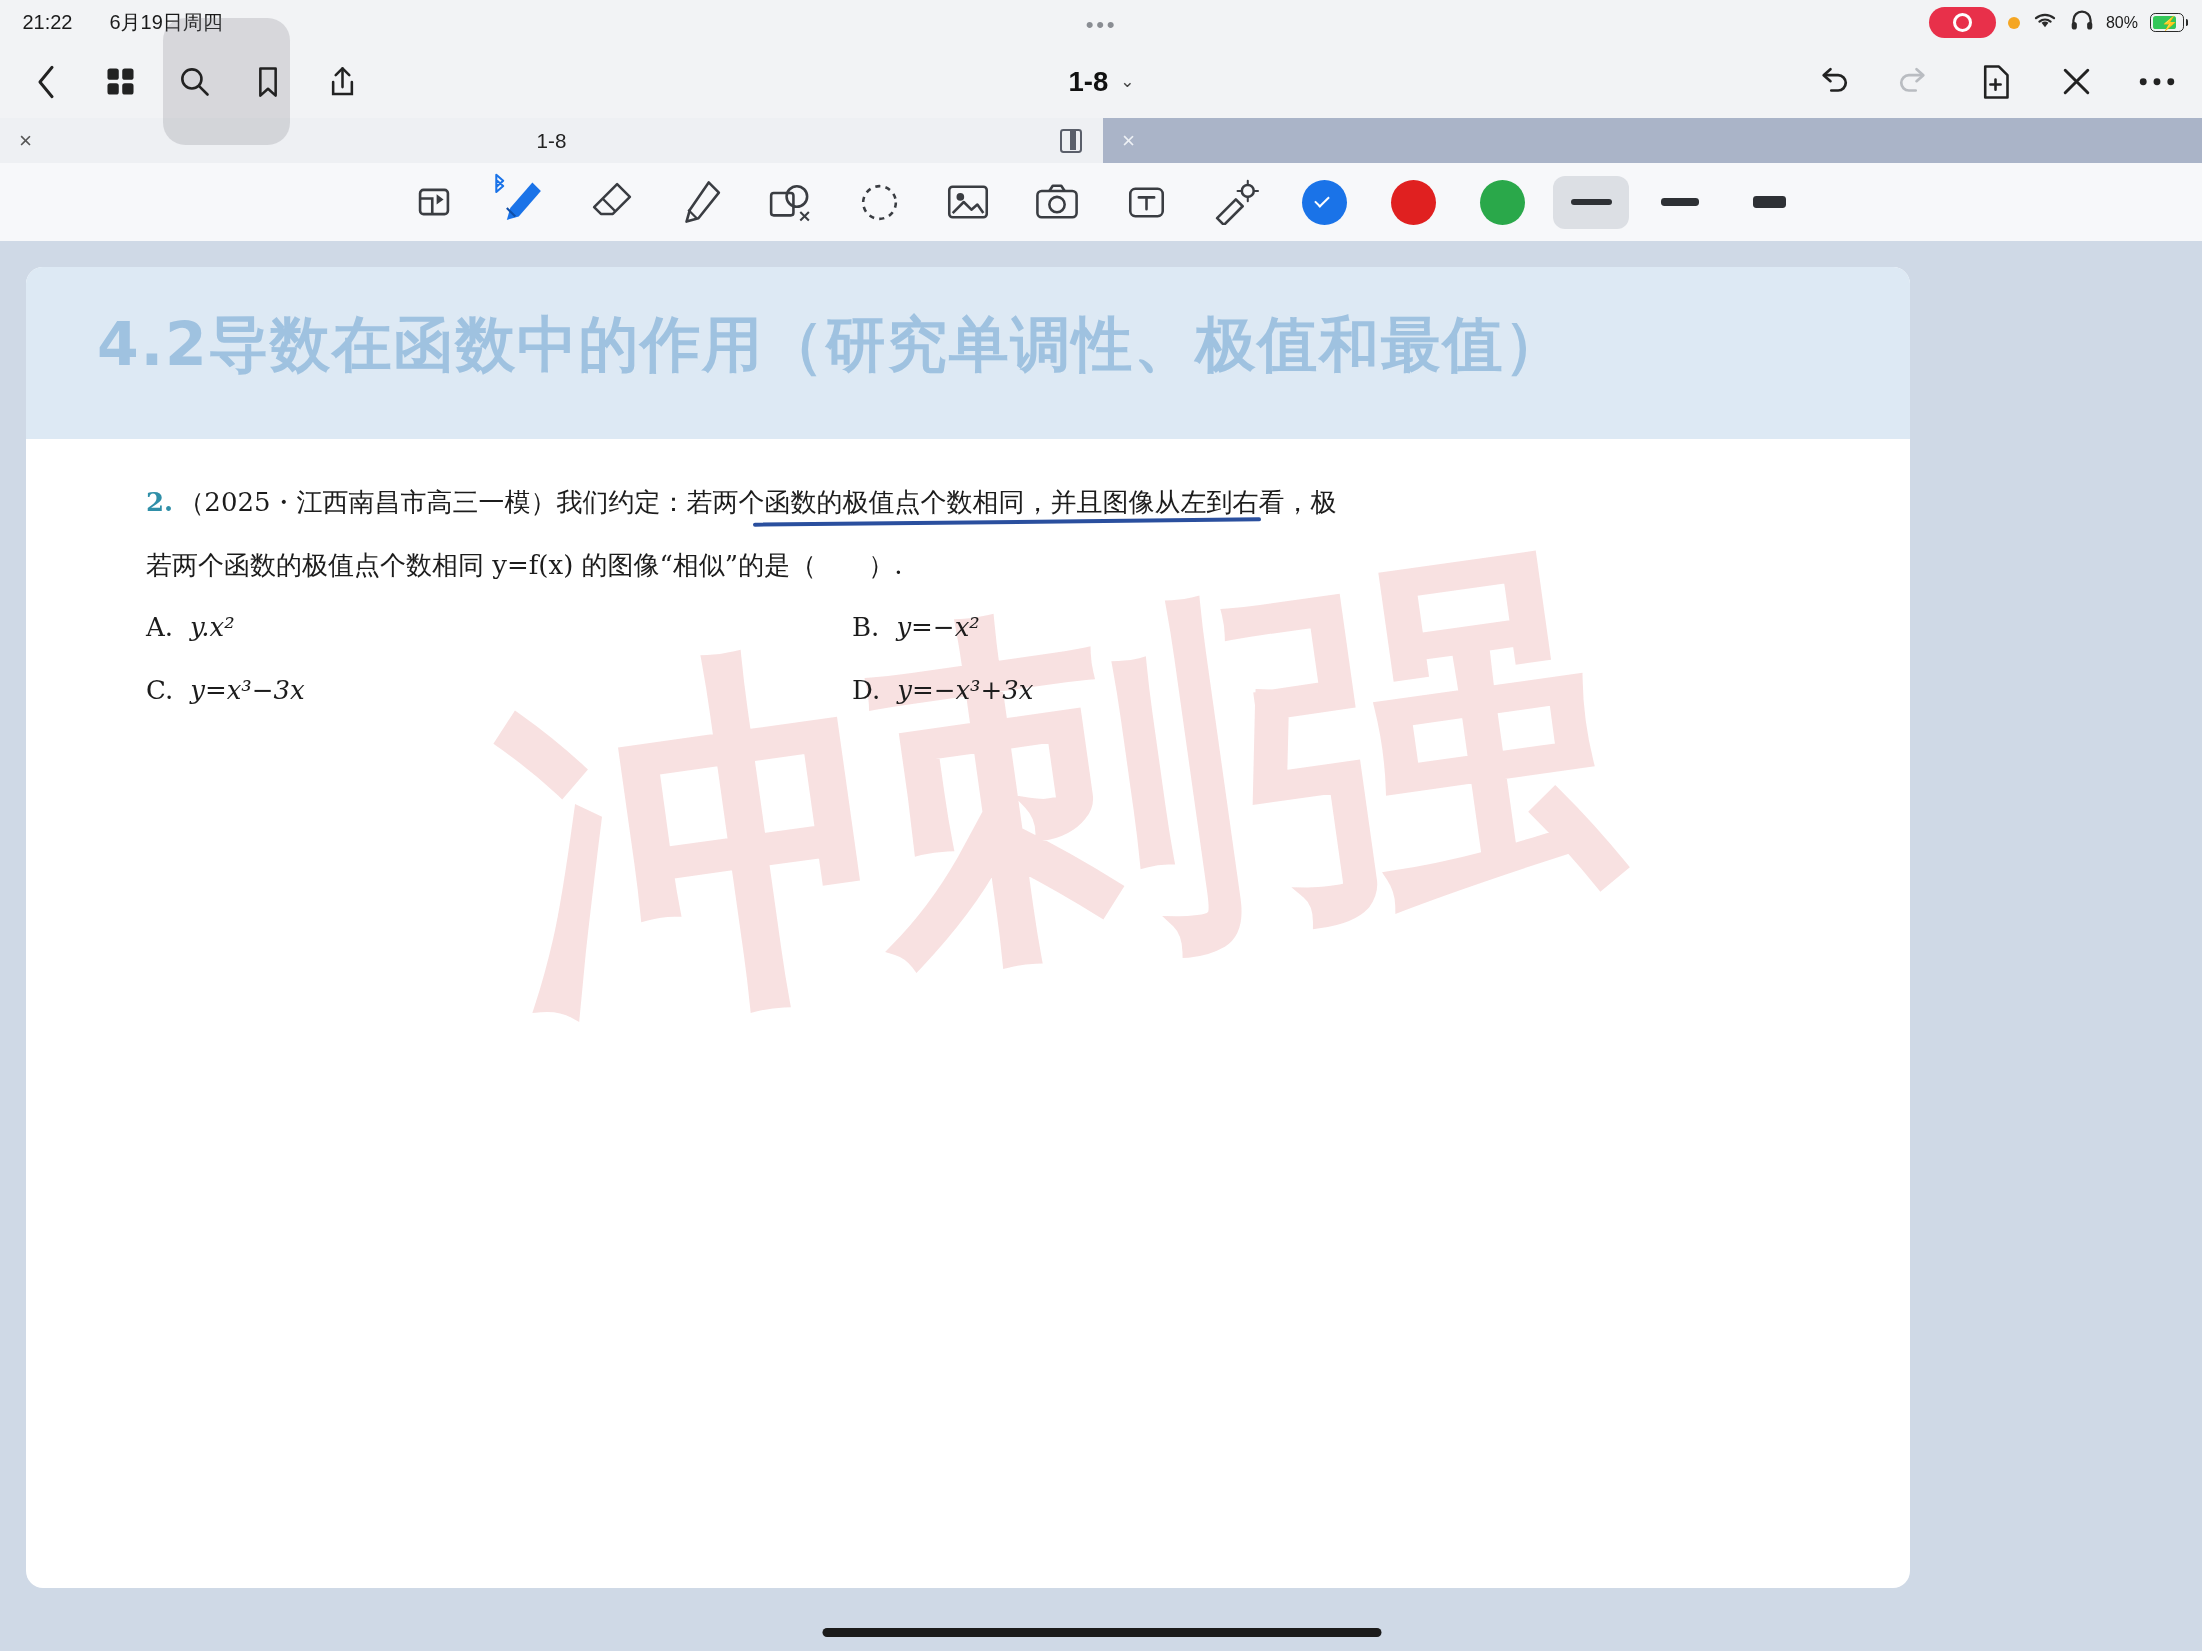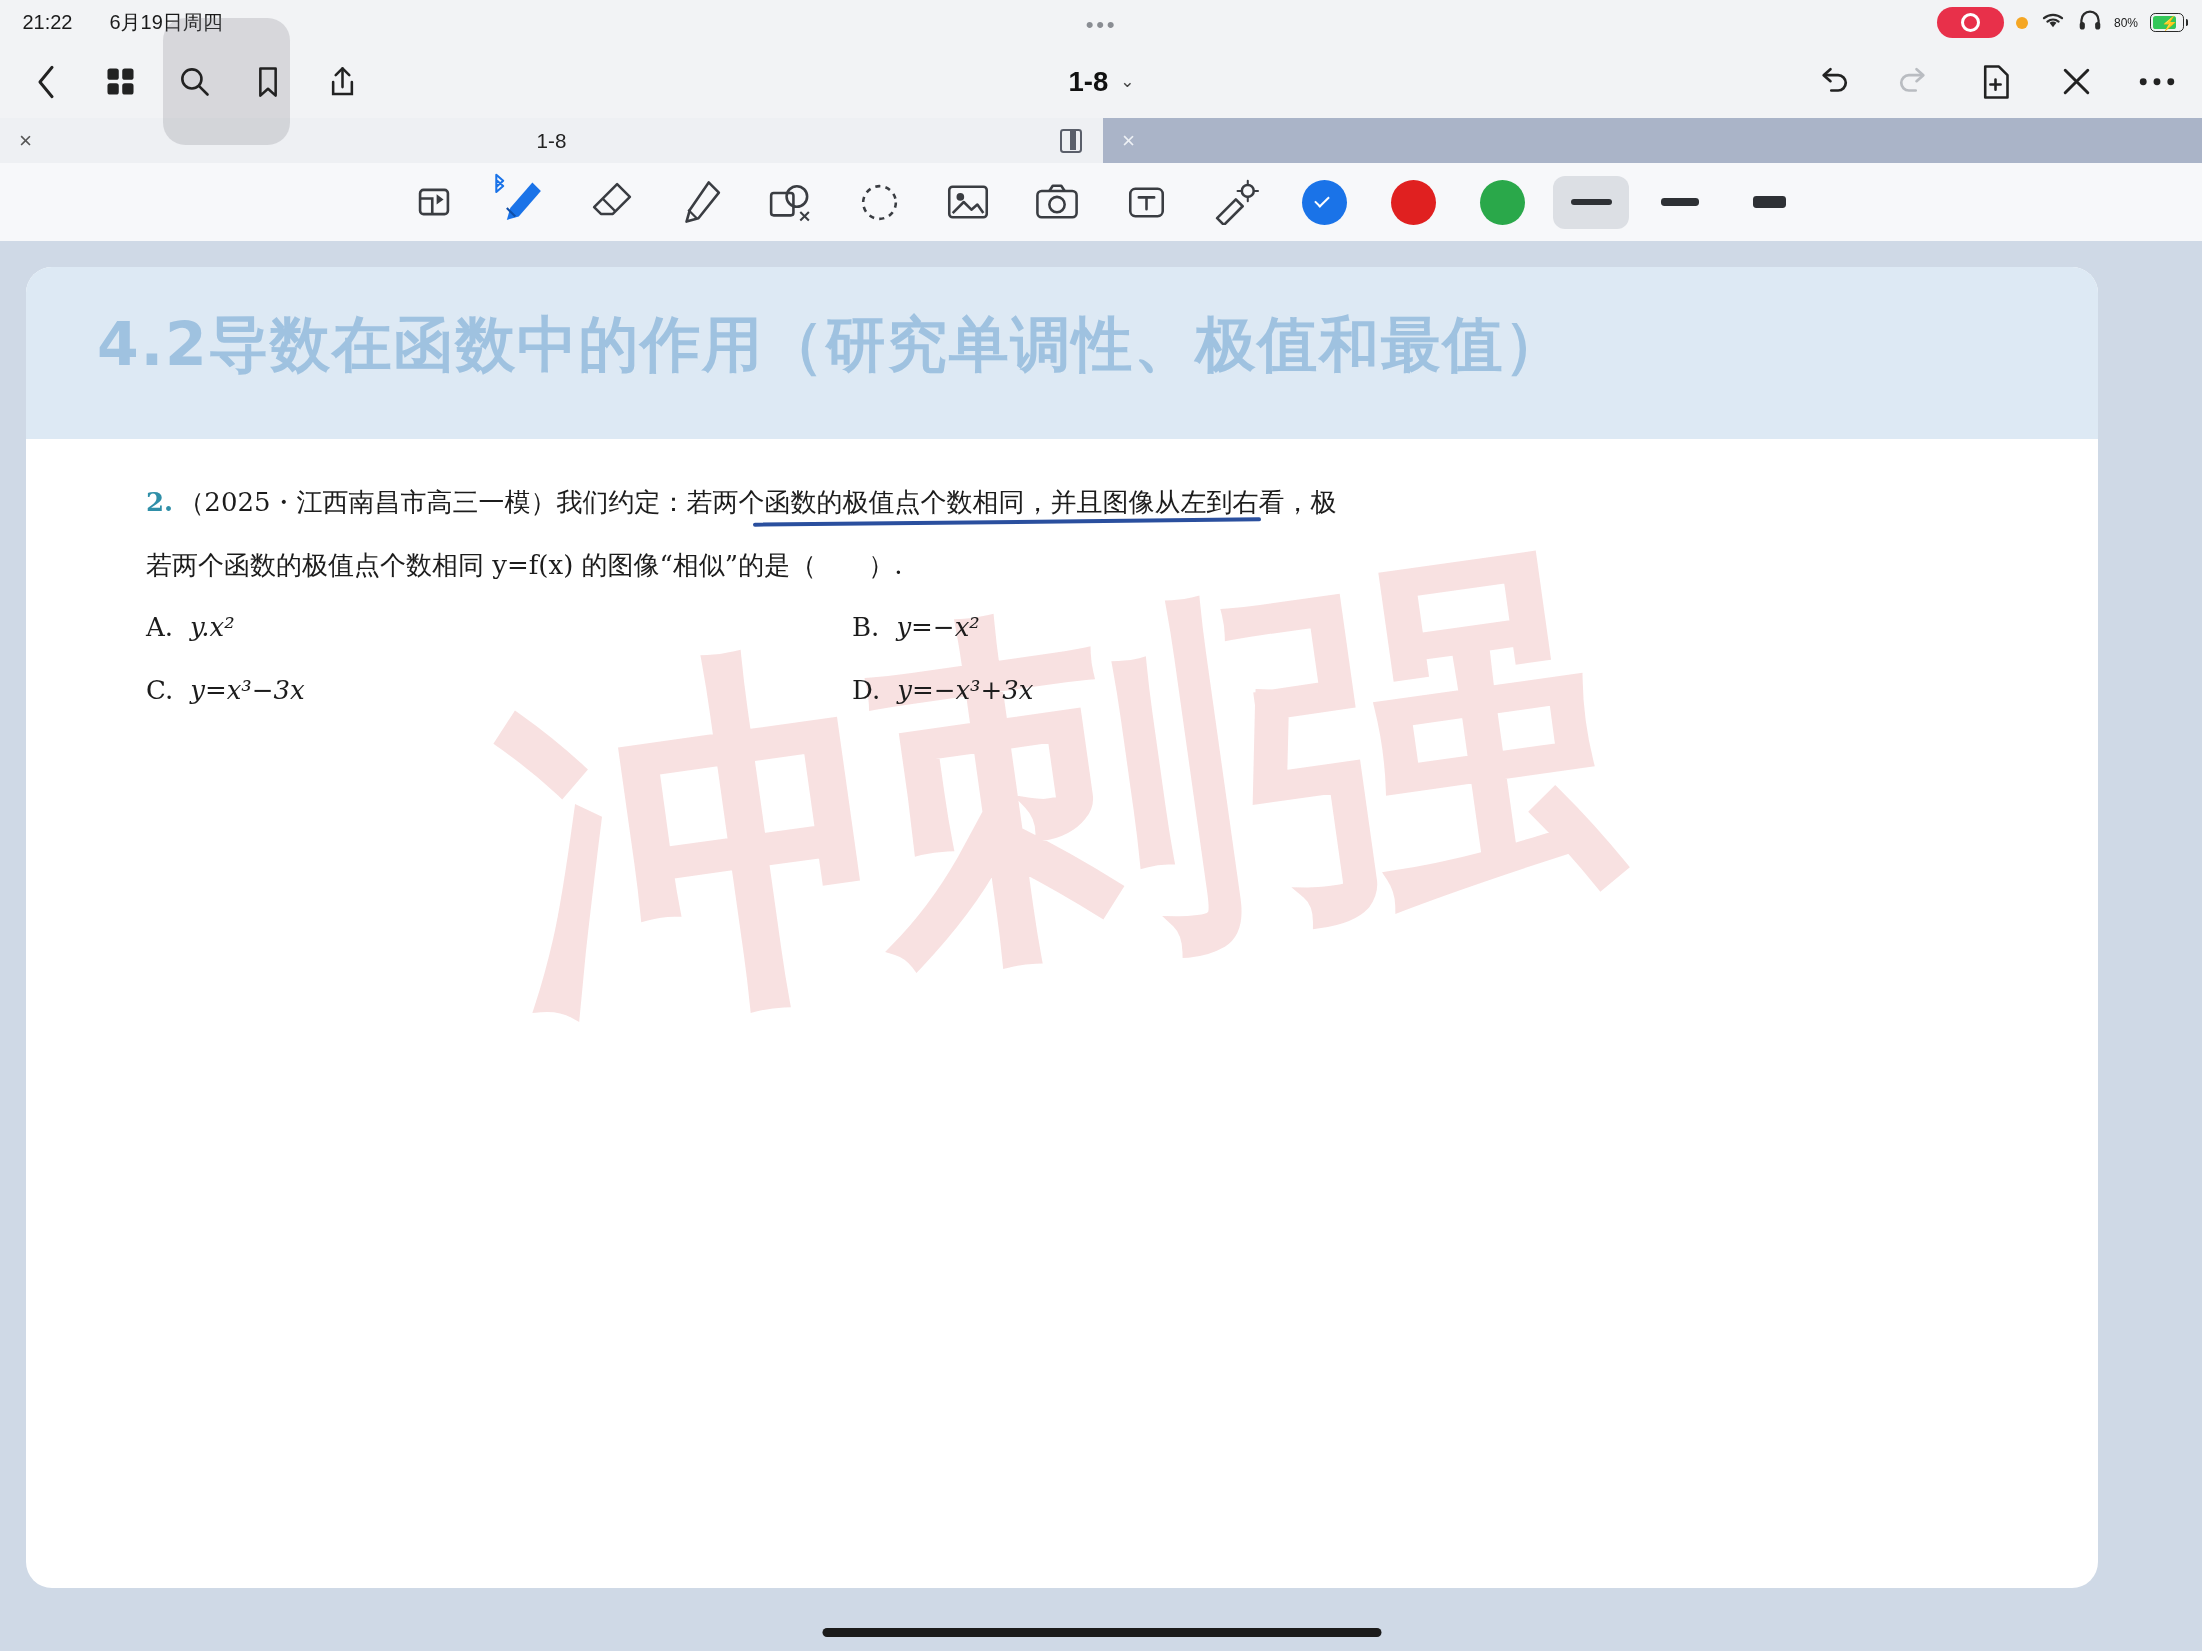--- a/index.html
+++ b/index.html
@@ -63,21 +63,21 @@
     border-radius: 50%;
     border: 3.4px solid #ffffff;
     box-sizing: border-box;
   }
   .dot-orange {
     width: 12px; height: 12px; border-radius: 50%;
     background: #f5a623;
   }
   .wifi-ico { color: #2a2a2a; font-size: 20.6px; line-height: 1; }
   .hp-ico { font-size: 20.6px; }
-  .batt-text { font-size: 12px; }
+  .batt-text { font-size: 16px; }
   .batt-box {
     width: 34px; height: 19px;
     border: 1.7px solid #2a2a2a;
     border-radius: 5.2px;
     position: relative;
     display: flex;
     align-items: center;
     padding: 1.7px;
     box-sizing: border-box;
   }
@@ -269,24 +269,24 @@
     position: absolute;
     top: 241px; left: 0;
     width: 2203px;
     height: 1411px;
     background: #cfd9e6;
   }
   .page {
     position: absolute;
     left: 26px;
     top: 26px;
-    width: 2072px;
+    width: 1884px;
     height: 1321px;
     background: #ffffff;
-    border-radius: 26px;
+    border-radius: 17px;
     overflow: hidden;
   }
   .page-band {
     position: absolute;
     top: 0; left: 0; right: 0;
     height: 172px;
     background: #dde9f4;
   }
   .doc-title {
     position: absolute;

